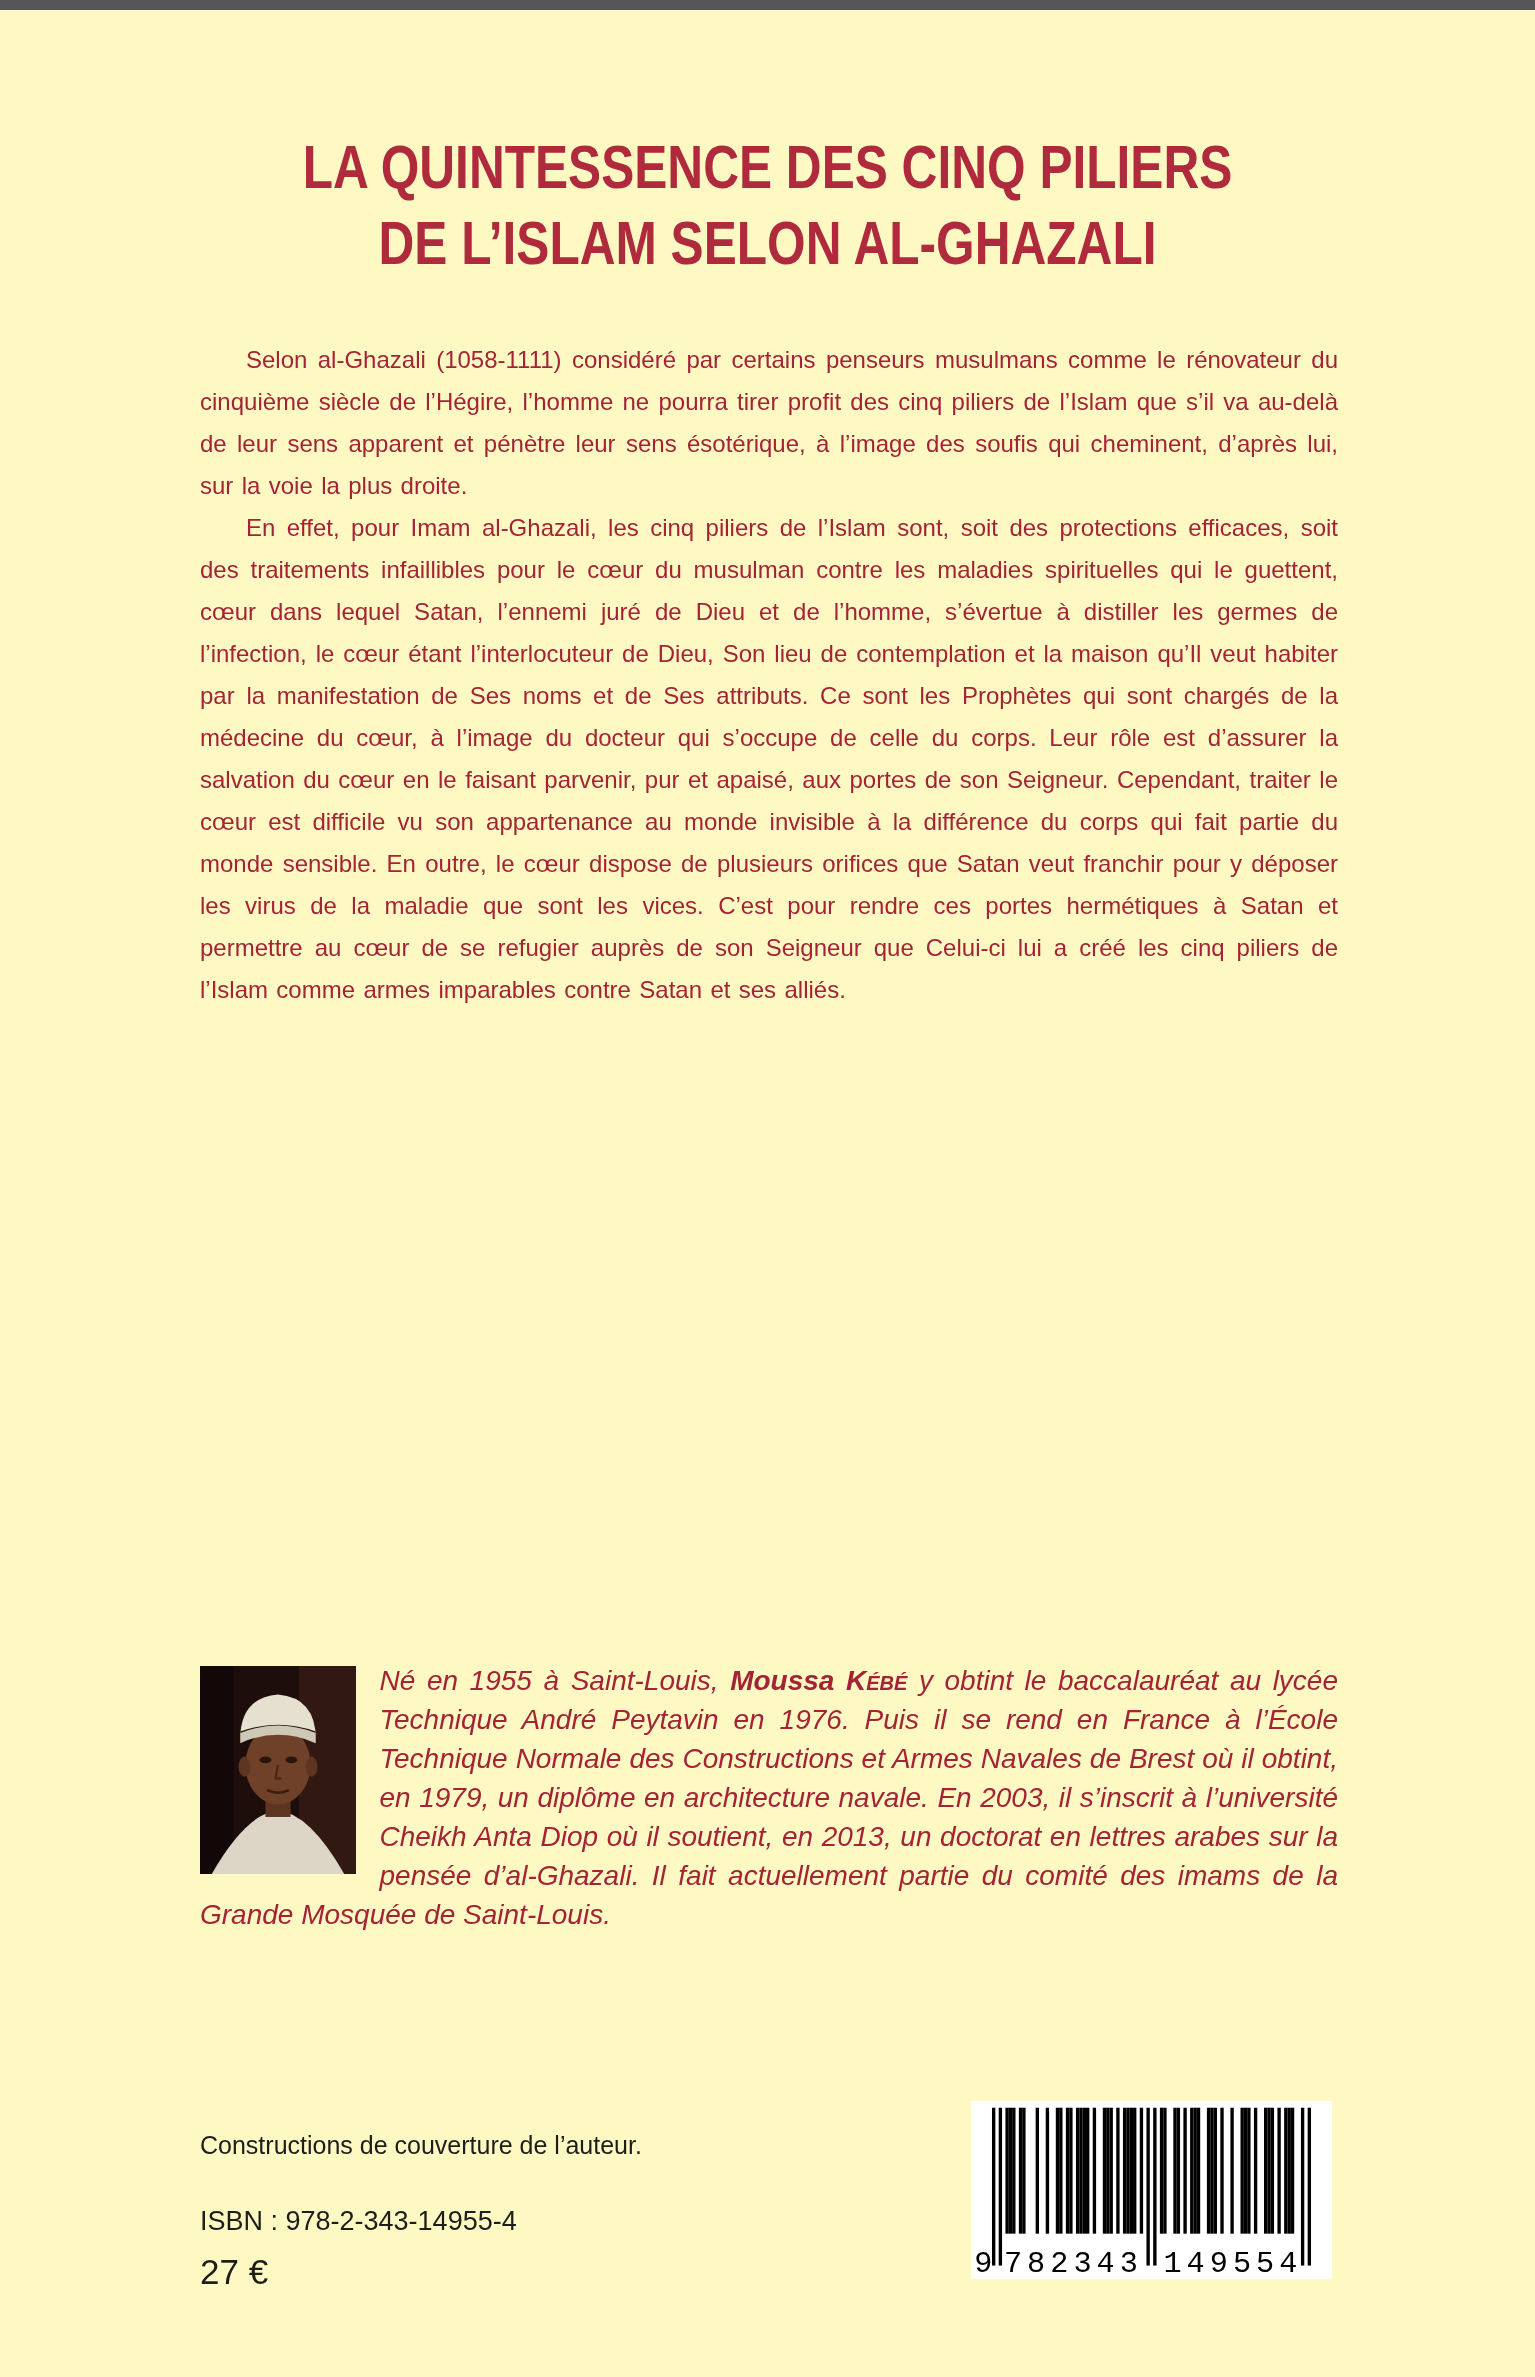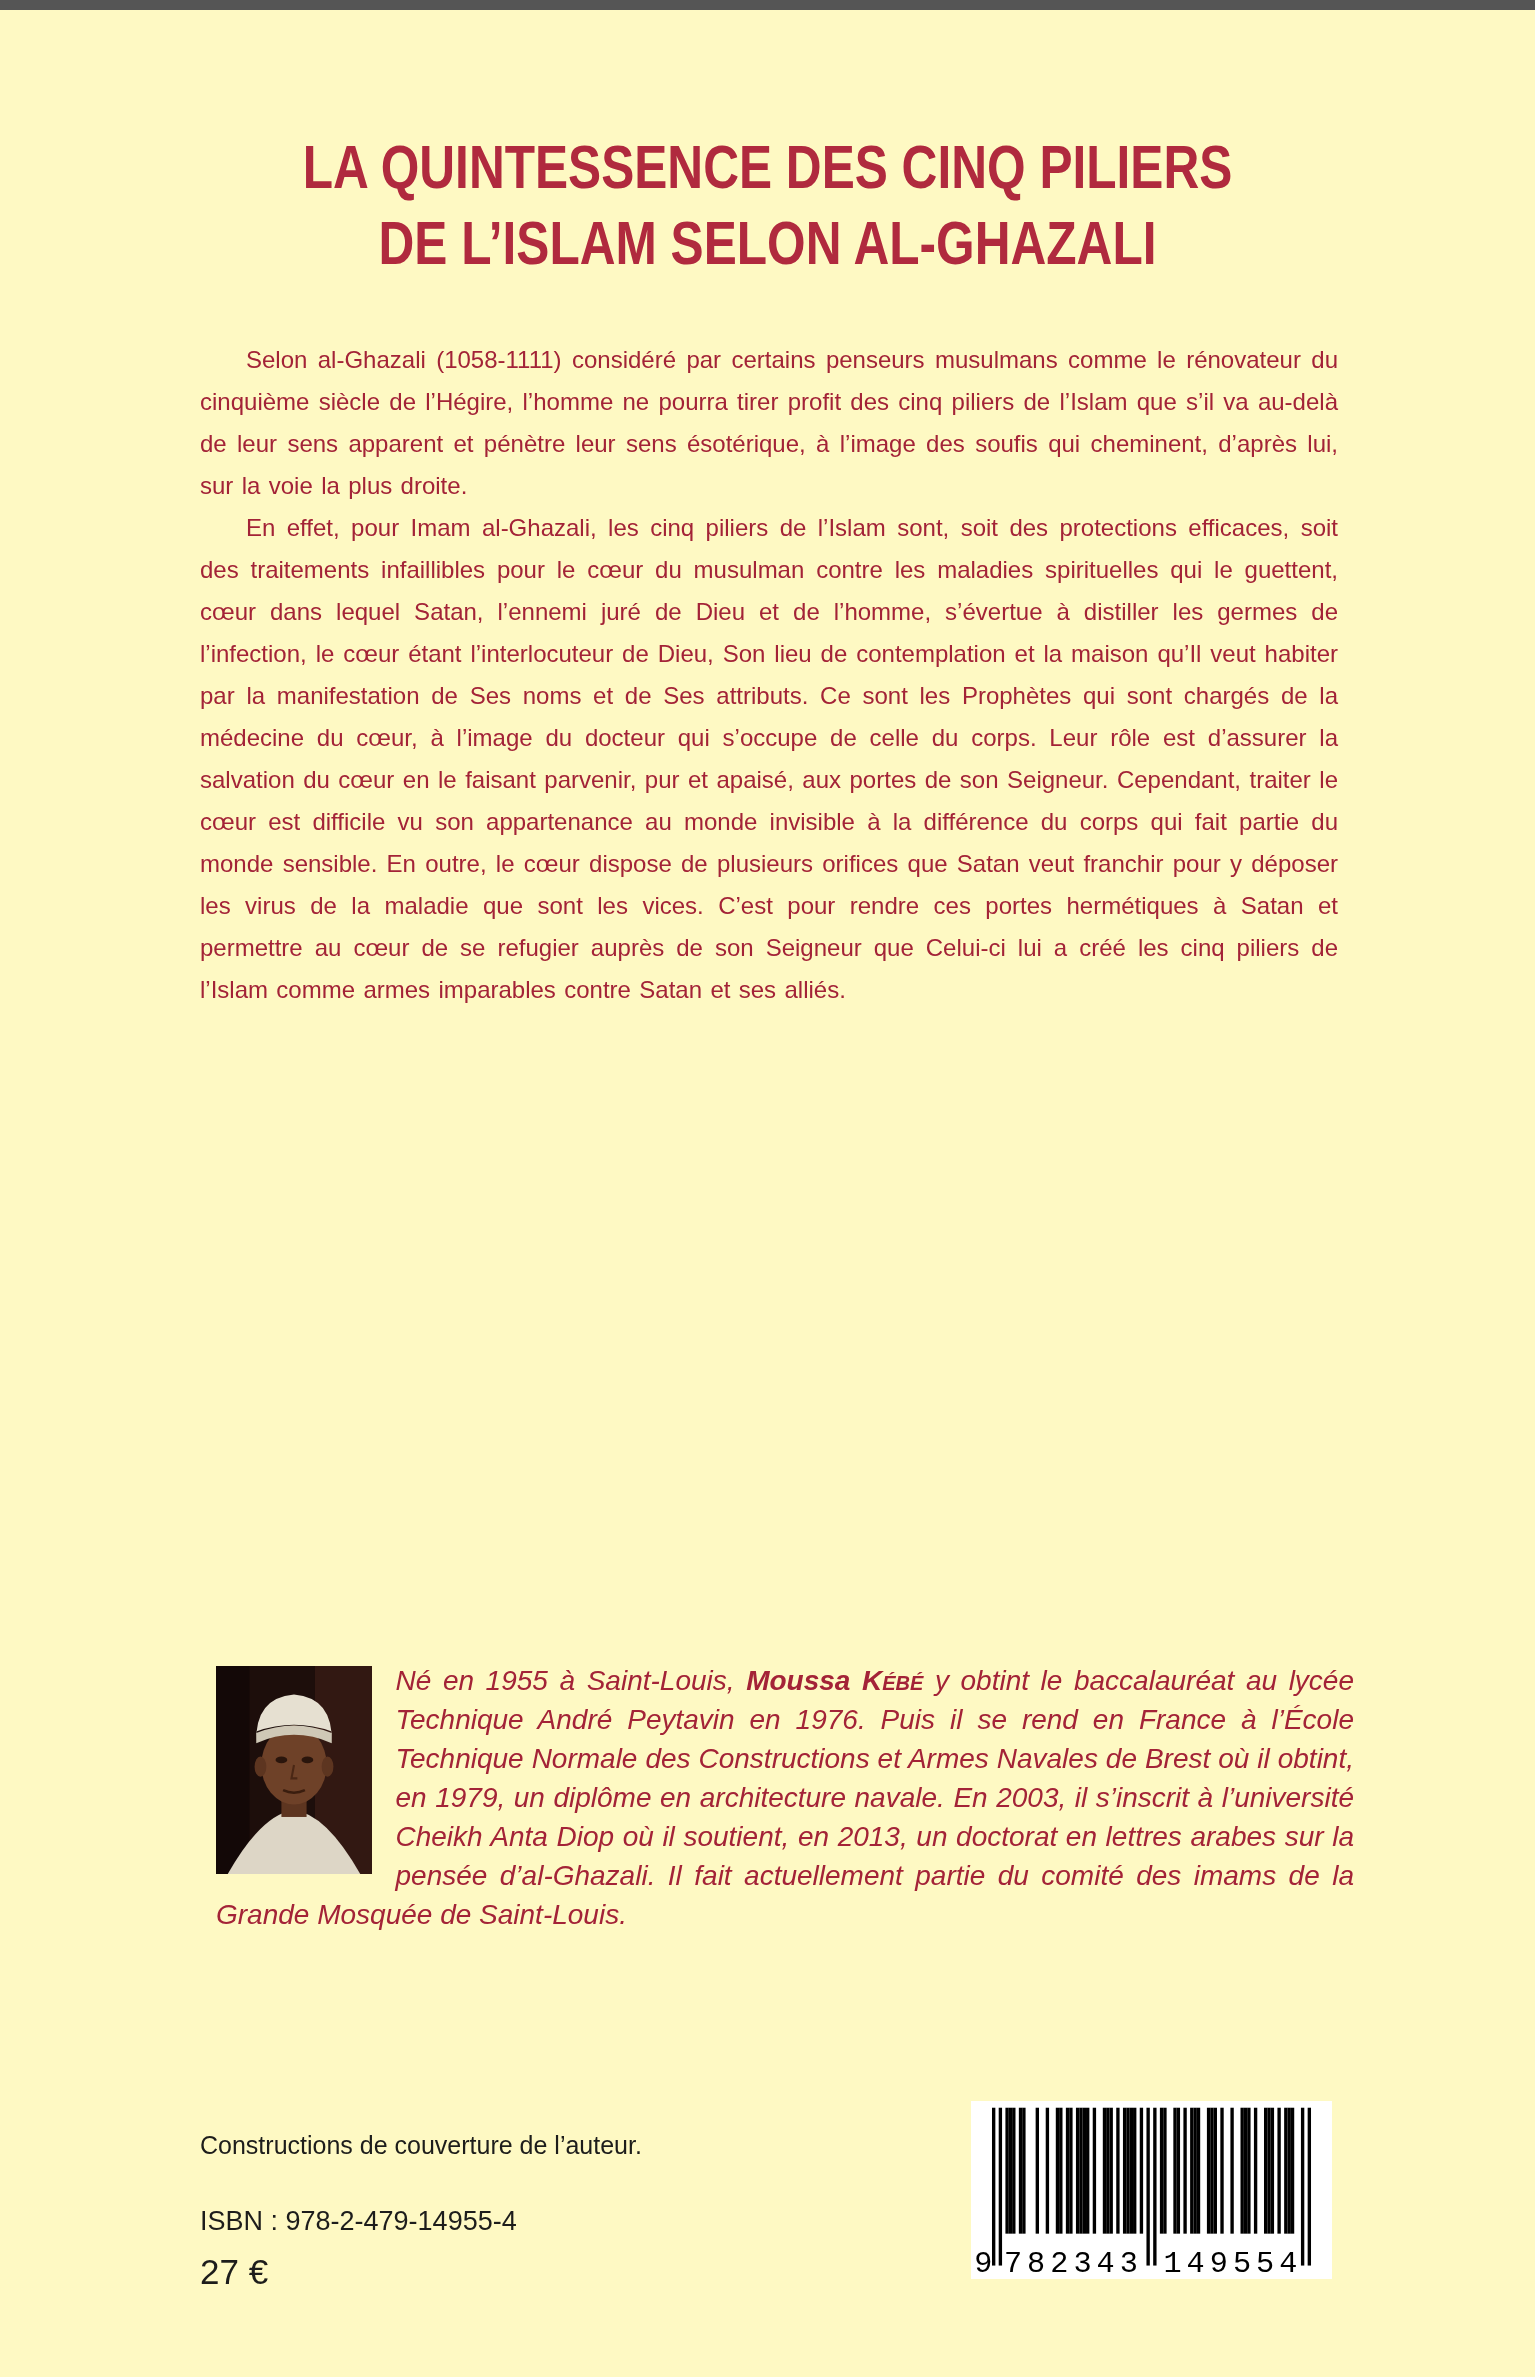--- a/index.html
+++ b/index.html
@@ -40,21 +40,21 @@
     line-height: 42px;
     text-align: justify;
     word-spacing: 1.7px;
   }
   .body-text p { margin: 0; text-indent: 46px; }
 
   
   .bio {
     position: absolute;
     top: 1651px;
-    left: 216px;
+    left: 200px;
     width: 1138px;
     color: #a32337;
     font-style: italic;
     font-size: 28px;
     line-height: 39px;
     text-align: justify;
   }
   .bio .photo {
     float: left;
     width: 156px;
@@ -145,21 +145,21 @@
         <ellipse cx="109" cy="112" rx="7" ry="4" fill="#2a150c"></ellipse>
 
         <path d="M93,118 L90,134 L97,134" stroke="#4a2715" stroke-width="2.5" fill="none"></path>
         <path d="M80,148 Q93,154 106,148" stroke="#3a1d0e" stroke-width="3" fill="none"></path>
       </svg>
     </div>
     <p><span>Né en 1955 à Saint-Louis, </span><span class="author-first">Moussa </span><span class="author-last">Kébé</span><span> y obtint le baccalauréat au lycée Technique André Peytavin en 1976. Puis il se rend en France à l’École Technique Normale des Constructions et Armes Navales de Brest où il obtint, en 1979, un diplôme en architecture navale. En 2003, il s’inscrit à l’université Cheikh Anta Diop où il soutient, en 2013, un doctorat en lettres arabes sur la pensée d’al-Ghazali. Il fait actuellement partie du comité des imams de la Grande Mosquée de Saint-Louis.</span></p>
   </div>
 
   <div class="illustration">Constructions de couverture  de l’auteur.</div>
-  <div class="isbn">ISBN : 978-2-479-14955-4</div>
+  <div class="isbn">ISBN : 978-2-343-14955-4</div>
   <div class="price">27 €</div>
 
   <div class="barcode-box">
     <svg id="barcode-svg" viewBox="0 0 430 212">
       <text class="bc-digits" x="4" y="204">9</text>
       <text class="bc-digits bc-spread" x="122" y="204" text-anchor="middle">782343</text>
       <text class="bc-digits bc-spread" x="312" y="204" text-anchor="middle">149554</text>
     <rect class="bar" x="25" y="8" width="4" height="188"></rect>
         <rect class="bar" x="33" y="8" width="4" height="188"></rect>
         <rect class="bar" x="41" y="8" width="4" height="150"></rect>

